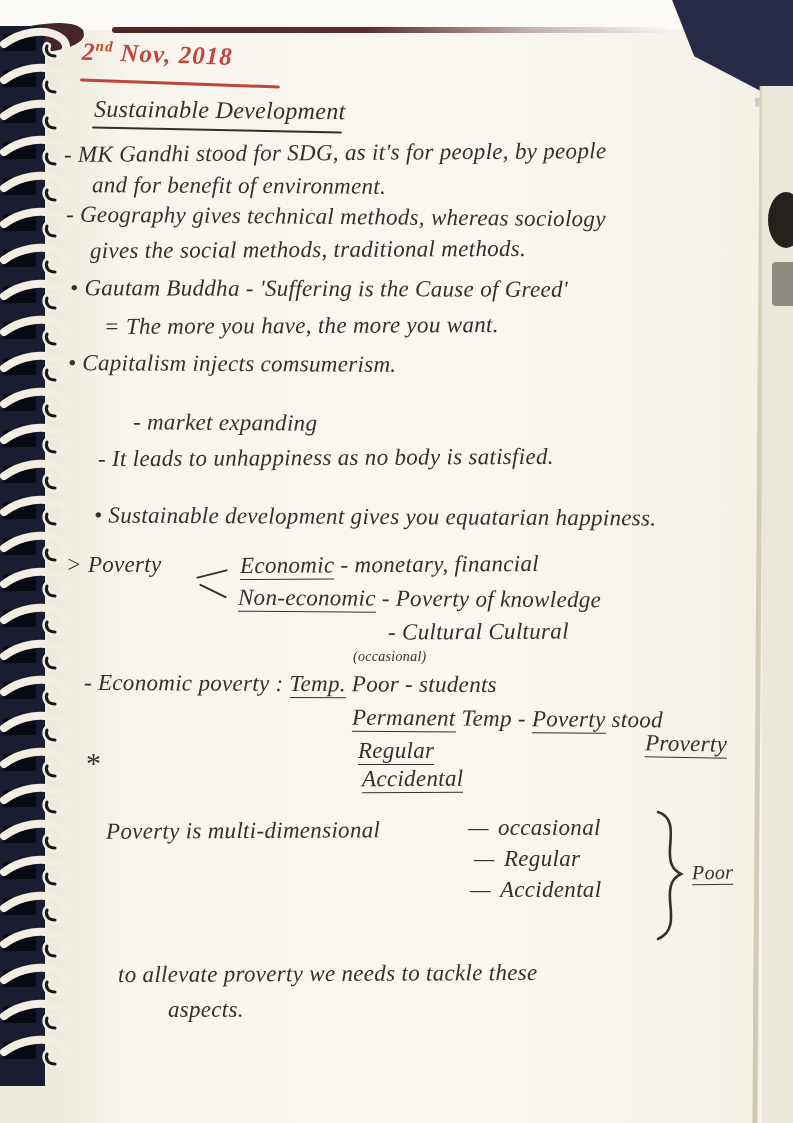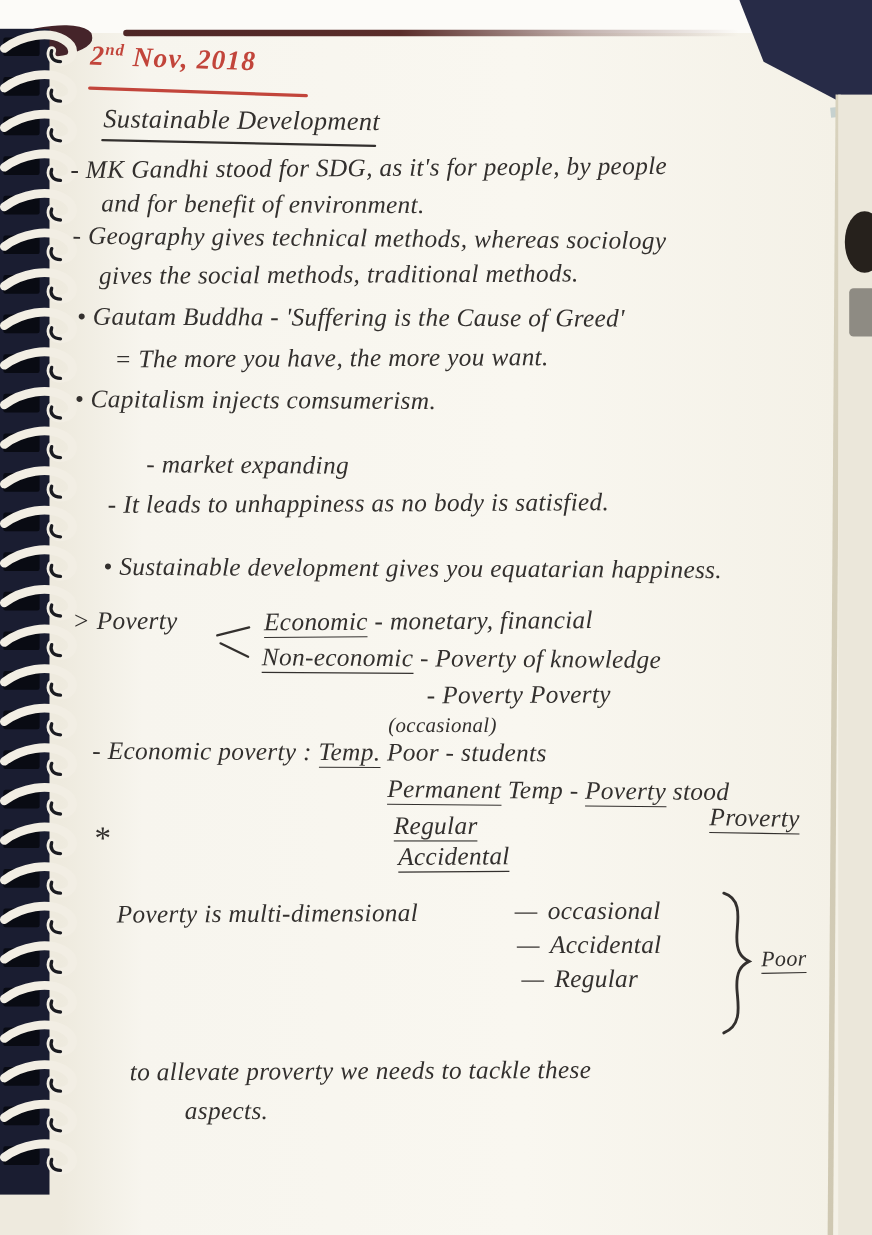--- a/index.html
+++ b/index.html
@@ -27,21 +27,21 @@
   .sidegray { position:absolute; left:772px; top:262px; width:24px; height:44px; background:#8e8b83;
     border-radius:4px; }
   .spiral { position:absolute; left:0; top:26px; }
 
   .line { position:absolute; font-style:italic; color:#33302e; font-size:23px;
     letter-spacing:.3px; white-space:nowrap; }
   .red  { color:#c2453b; font-weight:bold; font-size:25px; letter-spacing:1px; }
   .sup  { font-size:15px; vertical-align:super; }
   .u    { border-bottom:1.7px solid #33302e; padding-bottom:1px; }
   .ru   { position:absolute; background:#c2453b; height:2.6px; border-radius:2px; }
-  .small{ font-size:19px;text-align:right; }
+  .small{ font-size:14px;text-align:right; }
   .ast  { font-size:30px; font-style:normal; }
   .forkstroke { position:absolute; background:#33302e; height:2px; border-radius:2px; }
   .mrow { height:31px; }
   .mdash{ display:inline-block; width:30px; }
 </style>
 </head>
 <body>
 
 <div id="photo">
 
@@ -111,35 +111,35 @@
   <div class="line" style="left:68px; top:351px; transform:rotate(.3deg);">• Capitalism injects comsumerism.</div>
   <div class="line" style="left:133px; top:410px; transform:rotate(.4deg);">- market expanding</div>
   <div class="line" style="left:98px; top:445px; transform:rotate(-.3deg);">- It leads to unhappiness as no body is satisfied.</div>
   <div class="line" style="left:94px; top:504px; transform:rotate(.3deg);">• Sustainable development gives you equatarian happiness.</div>
 
   <div class="line" style="left:66px; top:552px;"><span>&gt;</span>&nbsp;<span>Poverty</span></div>
   <div class="forkstroke" style="left:196px; top:573px; width:32px; transform:rotate(-14deg);"></div>
   <div class="forkstroke" style="left:198px; top:590px; width:30px; transform:rotate(26deg);"></div>
   <div class="line" style="left:240px; top:552px; transform:rotate(-.4deg);"><span class="u">Economic</span><span> - monetary, financial</span></div>
   <div class="line" style="left:238px; top:586px; transform:rotate(.4deg);"><span class="u">Non-economic</span><span> - Poverty of knowledge</span></div>
-  <div class="line" style="left:388px; top:619px; transform:rotate(-.3deg);">- Poverty Poverty</div>
+  <div class="line" style="left:388px; top:619px; transform:rotate(-.3deg);">- Cultural Cultural</div>
   <div class="line small" style="left:353px; top:649px;">(occasional)</div>
 
   <div class="line" style="left:84px; top:671px; transform:rotate(.3deg);"><span>- Economic poverty : </span><span class="u">Temp.</span><span> Poor - students</span></div>
   <div class="line" style="left:352px; top:706px; transform:rotate(.5deg);"><span class="u">Permanent</span><span> Temp - </span><span class="u">Poverty</span><span> stood</span></div>
   <div class="line" style="left:645px; top:731px; transform:rotate(1deg);"><span class="u">Proverty</span></div>
   <div class="line" style="left:358px; top:738px;"><span class="u">Regular</span></div>
   <div class="line ast" style="left:86px; top:746px;">*</div>
   <div class="line" style="left:362px; top:766px; transform:rotate(-.4deg);"><span class="u">Accidental</span></div>
 
   <div class="line" style="left:106px; top:818px; transform:rotate(-.3deg);">Poverty is multi-dimensional</div>
   <div class="line" style="left:468px; top:815px;">
     <div class="mrow"><span class="mdash">—</span><span>occasional</span></div>
+    <div class="mrow" style="margin-left:6px;"><span class="mdash">—</span><span>Regular</span></div>
     <div class="mrow" style="margin-left:2px;"><span class="mdash">—</span><span>Accidental</span></div>
-    <div class="mrow" style="margin-left:6px;"><span class="mdash">—</span><span>Regular</span></div>
   </div>
   <svg style="position:absolute; left:650px; top:808px;" width="34" height="136" viewBox="0 0 34 136">
     <path d="M8,4 C24,9 21,26 20,40 C19,56 23,62 31,66 C23,70 19,76 20,92 C21,106 25,124 8,131" fill="none" stroke="#33302e" stroke-width="2.6" stroke-linecap="round"></path>
   </svg>
   <div class="line" style="left:692px; top:861px; font-size:20px; transform:rotate(-1deg);"><span class="u">Poor</span></div>
 
   <div class="line" style="left:118px; top:961px; transform:rotate(-.3deg);">to allevate proverty we needs to tackle these</div>
   <div class="line" style="left:168px; top:997px;">aspects.</div>
 
 </div>

